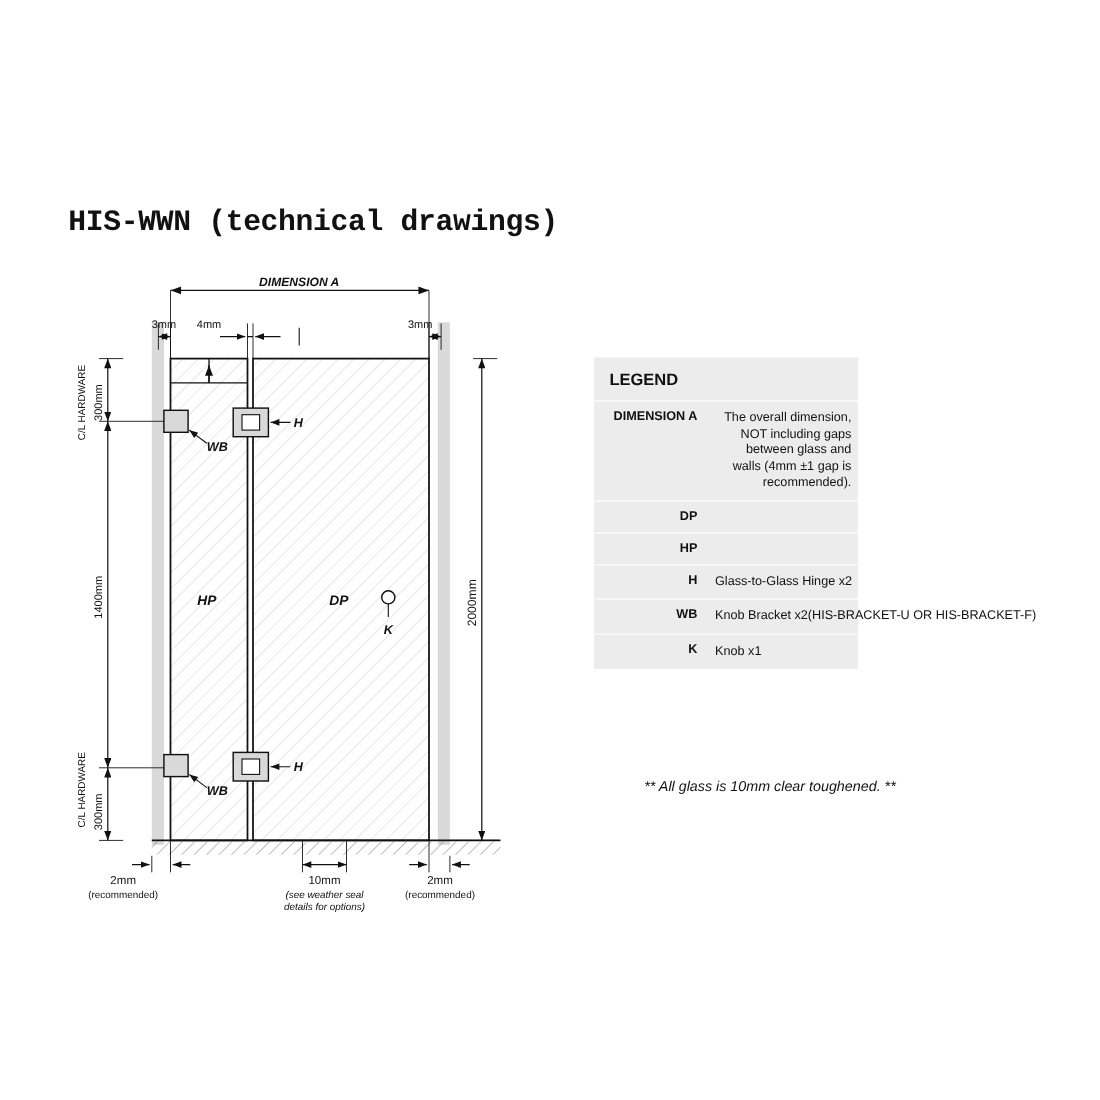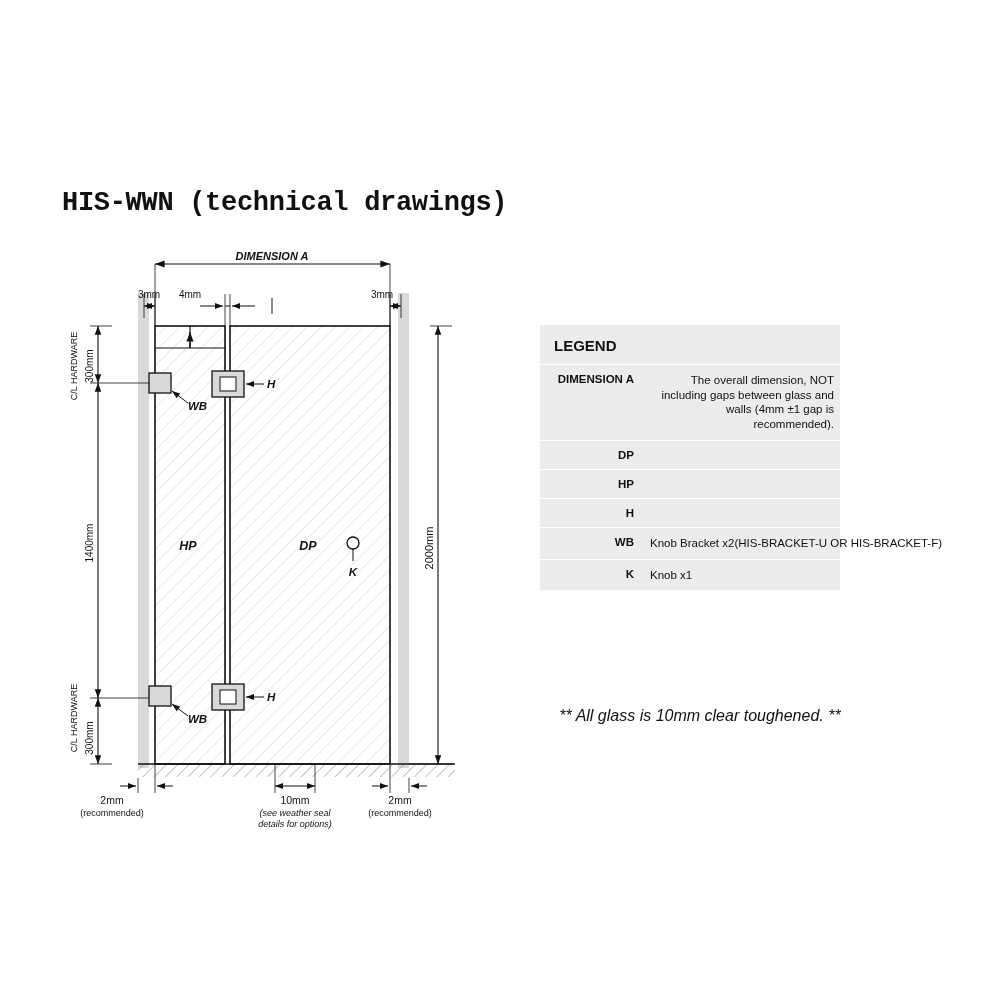--- a/index.html
+++ b/index.html
@@ -26,21 +26,21 @@
     position:absolute;
     left:60px; top:248px;
     width:460px; height:590px;
   }
   .drawing svg{display:block;}
 
   
   .legend{
     position:absolute;
     left:540px; top:325px;
-    width:300px;
+    width:240px;
     background:#ececec;
     font-size:11.5px;
   }
   .legend-title{
     font-size:15px;
     font-weight:bold;
     padding:12px 14px 10px 14px;
     border-bottom:1px solid #ffffff;
   }
   .legend-row{
@@ -65,21 +65,21 @@
     font-size:11.5px;
     white-space:nowrap;
   }
   .legend-val.wrap{white-space:normal;text-align:right;}
   .legend-footnote{
     position:absolute;
     left:540px;
     top:707px;
     width:320px;
     text-align:center;
-    font-size:16px;
+    font-size:13px;
     font-style:italic;
     color:#111;
   }
 </style>
 </head>
 <body>
 
 <div class="page-title">HIS-WWN (technical drawings)</div>
 
 <div class="drawing">
@@ -215,20 +215,21 @@
   <div class="legend-row">
     <div class="legend-key">DP</div>
   </div>
 
   <div class="legend-row">
     <div class="legend-key">HP</div>
   </div>
 
   <div class="legend-row">
     <div class="legend-key">H</div>
+    <div class="legend-val">Glass-to-Glass Hinge x2</div>
   </div>
 
   <div class="legend-row">
     <div class="legend-key">WB</div>
     <div class="legend-val">Knob Bracket x2(HIS-BRACKET-U OR HIS-BRACKET-F)</div>
   </div>
 
   <div class="legend-row">
     <div class="legend-key">K</div>
     <div class="legend-val">Knob x1</div>

